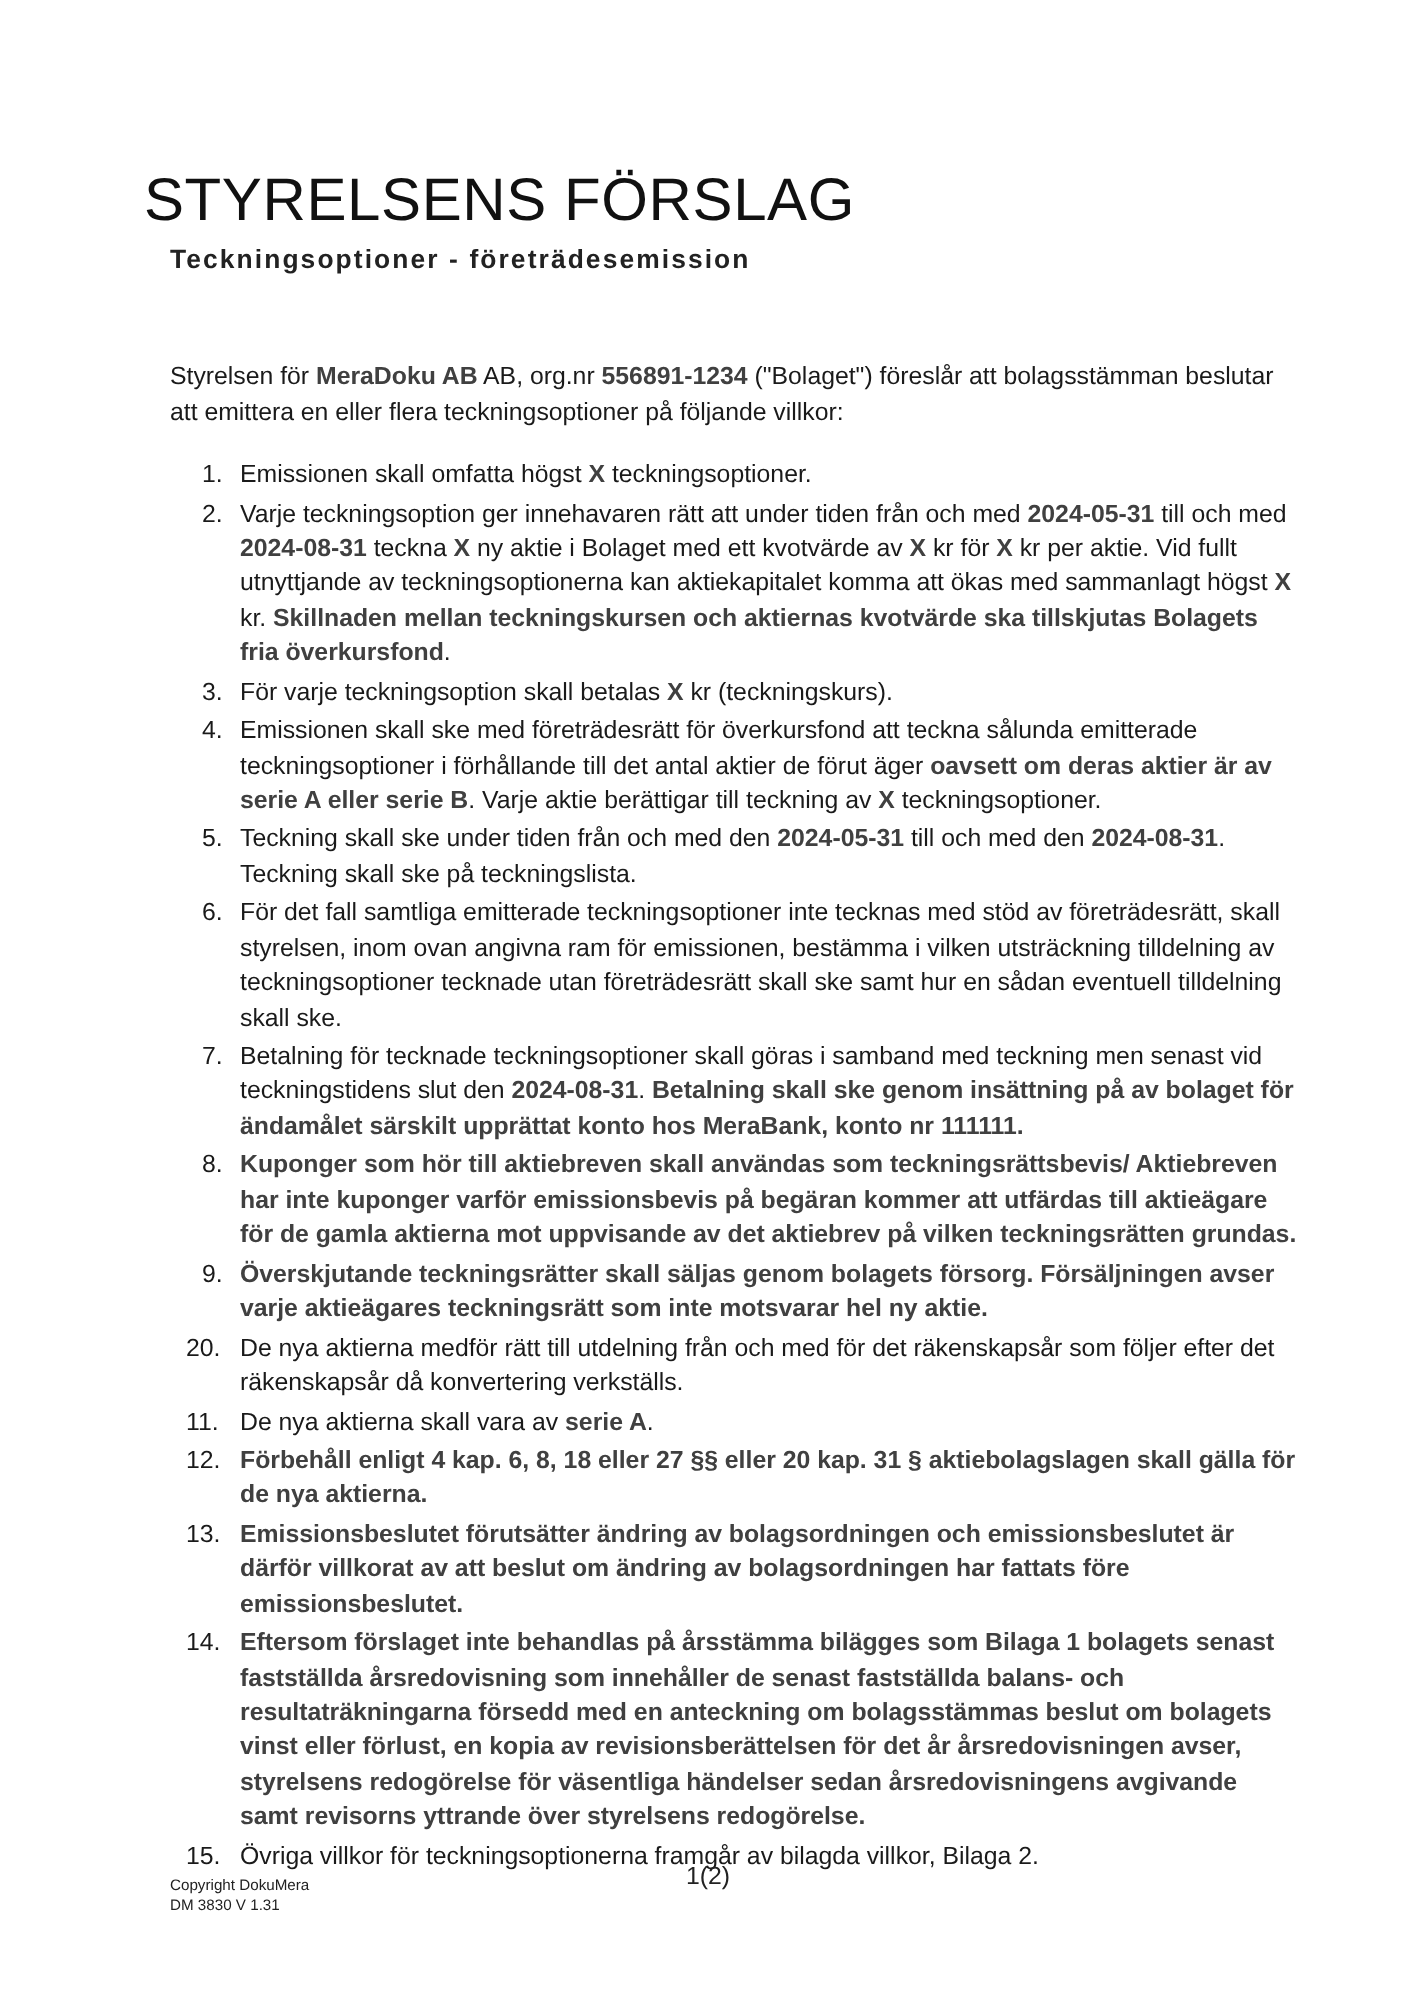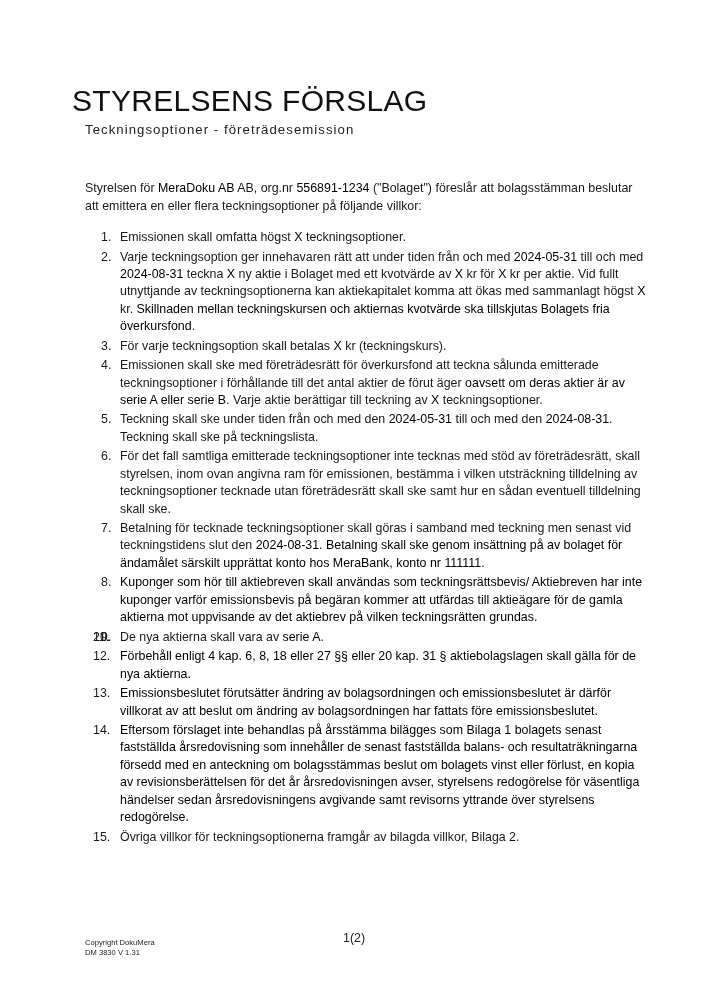--- a/index.html
+++ b/index.html
@@ -2,29 +2,29 @@
 <html><head>
 <meta charset="utf-8">
 <style>
   html, body { margin: 0; padding: 0; background: #ffffff; }
   body { width: 707px; height: 1000px; position: relative; overflow: hidden;
          font-family: "Liberation Sans", "DejaVu Sans", sans-serif; color: #1a1a1a; }
   .page { position: absolute; left: 0; top: 0; width: 707px; height: 1000px; }
   .title { position: absolute; left: 72px; top: 86px; font-size: 30px; letter-spacing: 0.3px;
            font-weight: normal; color: #111; margin: 0; line-height: 1; }
   .subtitle { position: absolute; left: 85px; top: 123px; font-size: 13.2px; letter-spacing: 1.05px;
-              color: #222; line-height: 1; }
+              color: #222; line-height: 1; font-weight: bold; }
   .intro { position: absolute; left: 85px; top: 180px; width: 560px; font-size: 12.4px;
            line-height: 17.6px; color: #1a1a1a; }
   .list { position: absolute; left: 85px; top: 229px; width: 565px; margin: 0; padding: 0;
           list-style: none; font-size: 12.4px; line-height: 17.4px; }
   .list li { position: relative; padding-left: 35px; margin: 0 0 2.1px 0; }
   .list .num { position: absolute; left: 16px; top: 0; }
   .list li.two .num { left: 8px; }
-  .red { color: #000000; }
+  .red { color: #404040; font-weight: bold; }
   .pagenum { position: absolute; left: 343px; top: 921px; font-size: 12.4px; color: #222; margin-top: 10px; }
   .footer { position: absolute; left: 85px; top: 938px; font-size: 7.6px; line-height: 10px; color: #222; }
 </style>
 </head>
 <body>
 
 <div class="page">
   <h1 class="title">STYRELSENS FÖRSLAG</h1>
   <div class="subtitle">Teckningsoptioner - företrädesemission</div>
 
@@ -32,22 +32,22 @@
 
   <ol class="list" id="terms-list">
       <li><span class="num">1.</span><span>Emissionen skall omfatta högst </span><span class="red">X</span><span> teckningsoptioner.</span></li>
       <li><span class="num">2.</span><span>Varje teckningsoption ger innehavaren rätt att under tiden från och med </span><span class="red">2024-05-31</span><span> till och med </span><span class="red">2024-08-31</span><span> teckna </span><span class="red">X</span><span> ny aktie i Bolaget med ett kvotvärde av </span><span class="red">X</span><span> kr för </span><span class="red">X</span><span> kr per aktie. Vid fullt utnyttjande av teckningsoptionerna kan aktiekapitalet komma att ökas med sammanlagt högst </span><span class="red">X</span><span> kr. </span><span class="red">Skillnaden mellan teckningskursen och aktiernas kvotvärde ska tillskjutas Bolagets fria överkursfond</span><span>.</span></li>
       <li><span class="num">3.</span><span>För varje teckningsoption skall betalas </span><span class="red">X</span><span> kr (teckningskurs).</span></li>
       <li><span class="num">4.</span><span>Emissionen skall ske med företrädesrätt för överkursfond att teckna sålunda emitterade teckningsoptioner i förhållande till det antal aktier de förut äger </span><span class="red">oavsett om deras aktier är av serie A eller serie B</span><span>. Varje aktie berättigar till teckning av </span><span class="red">X</span><span> teckningsoptioner.</span></li>
       <li><span class="num">5.</span><span>Teckning skall ske under tiden från och med den </span><span class="red">2024-05-31</span><span> till och med den </span><span class="red">2024-08-31</span><span>. Teckning skall ske på teckningslista.</span></li>
       <li><span class="num">6.</span><span>För det fall samtliga emitterade teckningsoptioner inte tecknas med stöd av företrädesrätt, skall styrelsen, inom ovan angivna ram för emissionen, bestämma i vilken utsträckning tilldelning av teckningsoptioner tecknade utan företrädesrätt skall ske samt hur en sådan eventuell tilldelning skall ske.</span></li>
       <li><span class="num">7.</span><span>Betalning för tecknade teckningsoptioner skall göras i samband med teckning men senast vid teckningstidens slut den </span><span class="red">2024-08-31</span><span>. </span><span class="red">Betalning skall ske genom insättning på av bolaget för ändamålet särskilt upprättat konto hos MeraBank, konto nr 111111.</span></li>
       <li><span class="num">8.</span><span class="red">Kuponger som hör till aktiebreven skall användas som teckningsrättsbevis/ Aktiebreven har inte kuponger varför emissionsbevis på begäran kommer att utfärdas till aktieägare för de gamla aktierna mot uppvisande av det aktiebrev på vilken teckningsrätten grundas.</span></li>
-      <li><span class="num">9.</span></li>
-      <li class="two"><span class="num">20.</span></li>
+      <li><span class="num">9.</span><span class="red">Överskjutande teckningsrätter skall säljas genom bolagets försorg. Försäljningen avser varje aktieägares teckningsrätt som inte motsvarar hel ny aktie.</span></li>
+      <li class="two"><span class="num">20.</span><span>De nya aktierna medför rätt till utdelning från och med för det räkenskapsår som följer efter det räkenskapsår då konvertering verkställs.</span></li>
       <li class="two"><span class="num">11.</span><span>De nya aktierna skall vara av </span><span class="red">serie A</span><span>.</span></li>
       <li class="two"><span class="num">12.</span><span class="red">Förbehåll enligt 4 kap. 6, 8, 18 eller 27 §§ eller 20 kap. 31 § aktiebolagslagen skall gälla för de nya aktierna.</span></li>
       <li class="two"><span class="num">13.</span><span class="red">Emissionsbeslutet förutsätter ändring av bolagsordningen och emissionsbeslutet är därför villkorat av att beslut om ändring av bolagsordningen har fattats före emissionsbeslutet.</span></li>
       <li class="two"><span class="num">14.</span><span class="red">Eftersom förslaget inte behandlas på årsstämma bilägges som Bilaga 1 bolagets senast fastställda årsredovisning som innehåller de senast fastställda balans- och resultaträkningarna försedd med en anteckning om bolagsstämmas beslut om bolagets vinst eller förlust, en kopia av revisionsberättelsen för det år årsredovisningen avser, styrelsens redogörelse för väsentliga händelser sedan årsredovisningens avgivande samt revisorns yttrande över styrelsens redogörelse.</span></li>
       <li class="two"><span class="num">15.</span><span>Övriga villkor för teckningsoptionerna framgår av bilagda villkor, Bilaga 2.</span></li>
     </ol>
 
   <div class="pagenum">1(2)</div>
   <div class="footer">
     <div>Copyright DokuMera</div>

